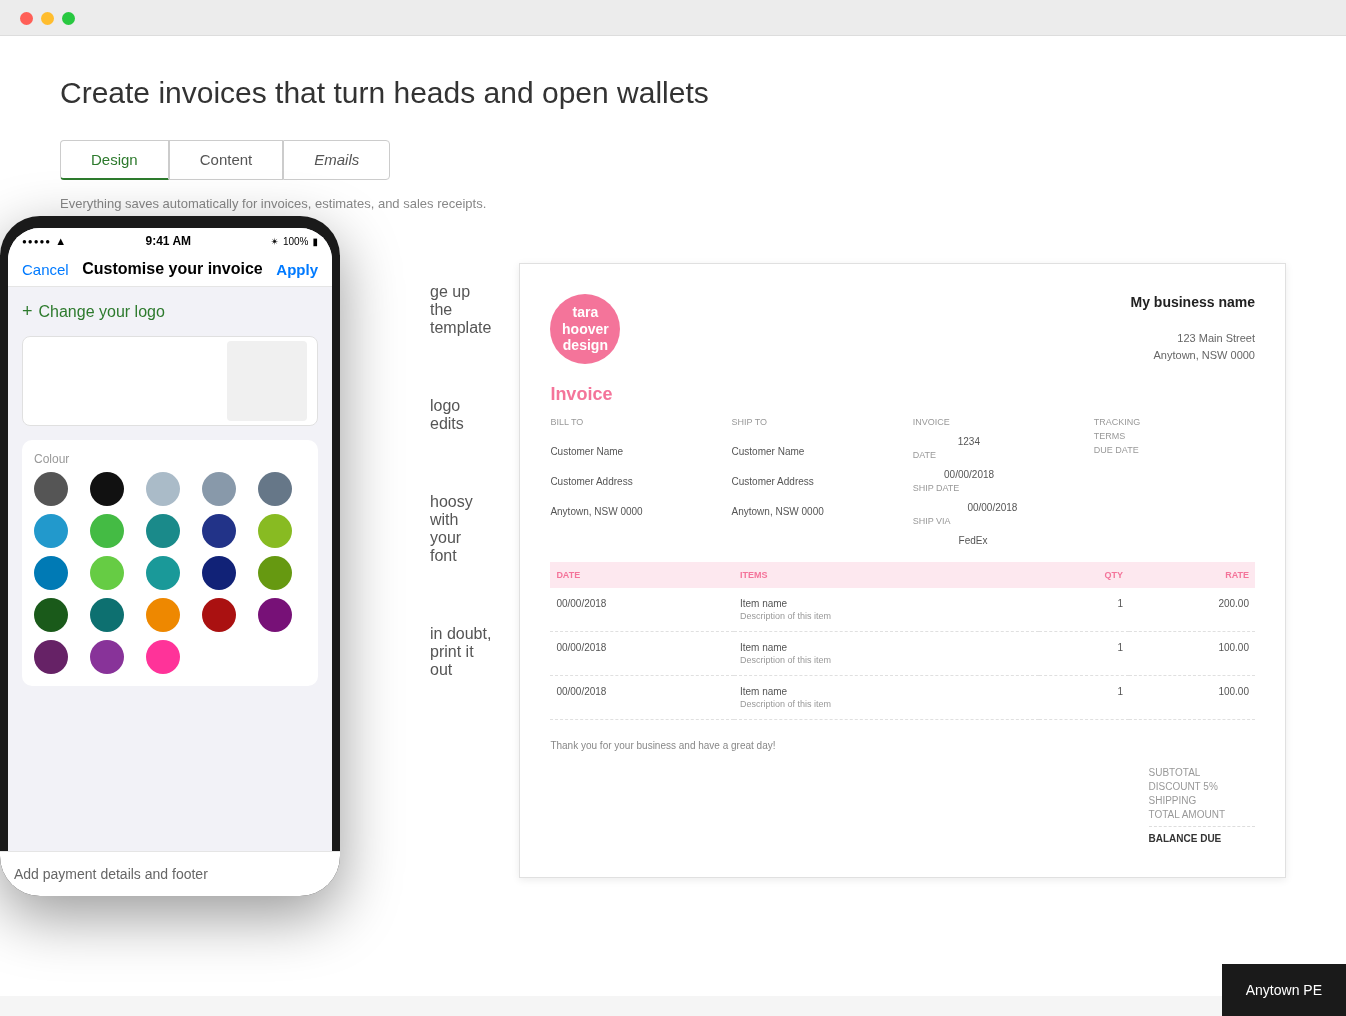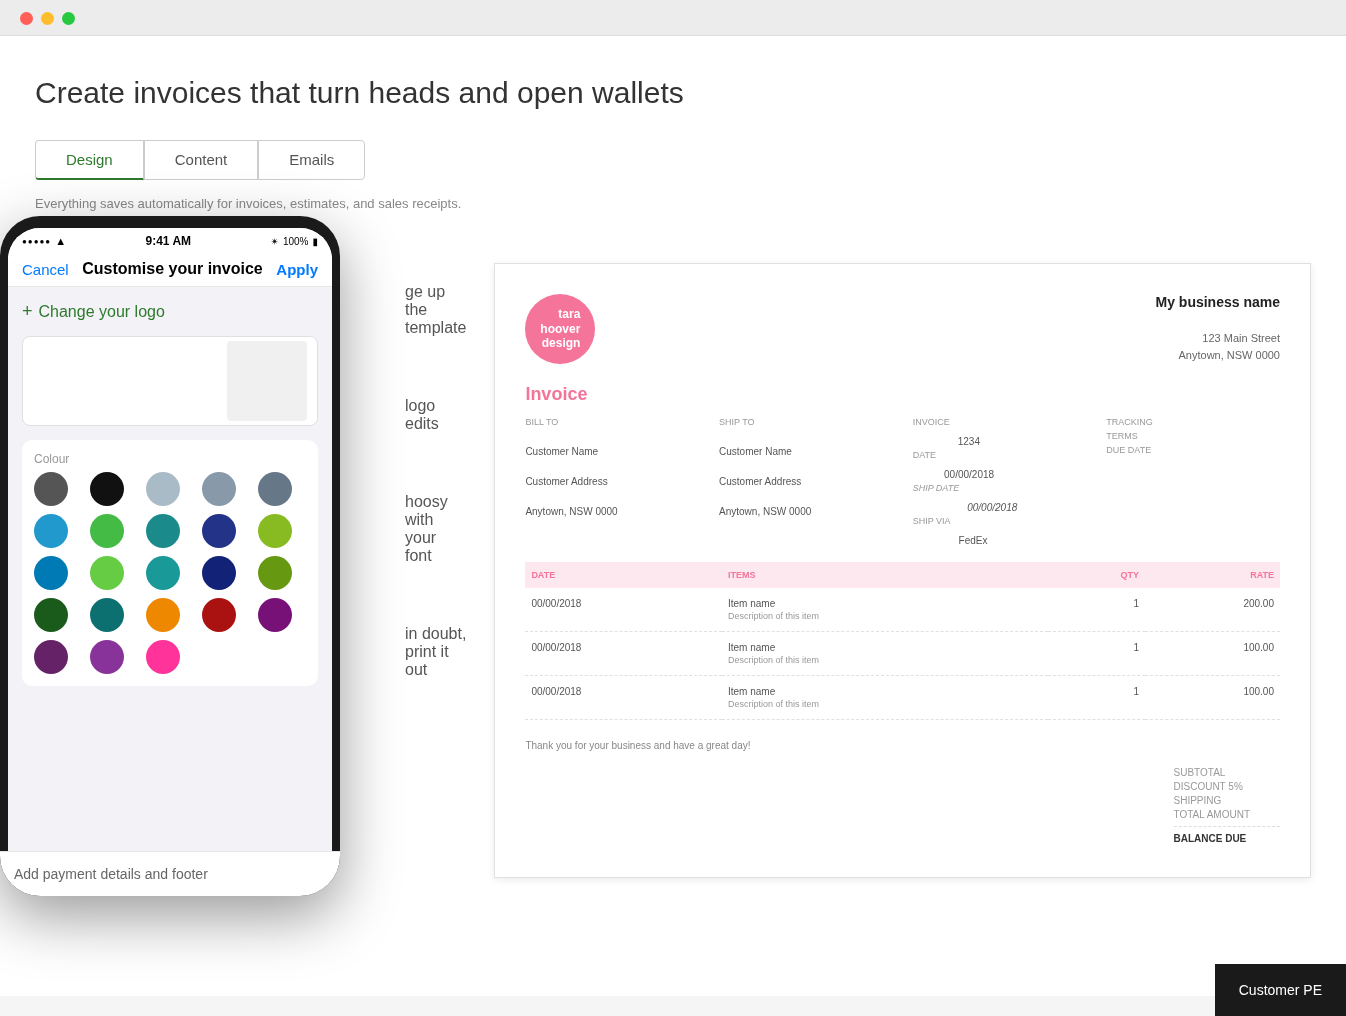--- a/index.html
+++ b/index.html
@@ -26,21 +26,21 @@
       width: 13px;
       height: 13px;
       border-radius: 50%;
       background: #ccc;
     }
 
     
     .main-content {
       background: #fff;
       min-height: 960px;
-      padding: 40px 35px;
+      padding: 40px 60px;
       position: relative;
     }
 
     .page-title {
       font-size: 30px;
       font-weight: 300;
       color: #333;
       margin-bottom: 30px;
     }
 
@@ -52,21 +52,21 @@
     }
     .tab {
       padding: 10px 30px;
       border: 1px solid #ccc;
       background: #fff;
       cursor: pointer;
       font-size: 15px;
       color: #555;
     }
     .tab:first-child { border-radius: 4px 0 0 4px; }
-    .tab:last-child { border-radius: 0 4px 4px 0; }
+    .tab:last-child { border-radius: 0 4px 4px 0; font-style: italic; }
     .tab.active {
       color: #2d7a2d;
       border-bottom: 2px solid #2d7a2d;
       font-weight: 500;
     }
     .tab-desc {
       font-size: 13px;
       color: #888;
       margin-bottom: 52px;
     }
@@ -111,23 +111,23 @@
       width: 70px;
       height: 70px;
       border-radius: 50%;
       background: #f4749a;
       display: flex;
       align-items: center;
       justify-content: center;
       overflow: hidden;
     }
     .logo-text {
-      font-size: 12px;
+      font-size: 14px;
       color: #fff;
-      text-align: right;
+      text-align: center;
       line-height: 1.2;
       font-weight: 600;
     }
     .business-info {
       text-align: right;
     }
     .business-name {
       font-size: 14px;
       font-weight: 600;
       color: #222;
@@ -409,21 +409,21 @@
         </div>
         <div class="meta-col">
           <div style="display:flex; gap:8px; margin-bottom:3px;">
             <span class="meta-label">INVOICE</span>
             <span class="meta-val">1234</span>
           </div>
           <div style="display:flex; gap:8px; margin-bottom:3px;">
             <span class="meta-label">DATE</span>
             <span class="meta-val">00/00/2018</span>
           </div>
-          <div style="display:flex; gap:8px; margin-bottom:3px;font-style:italic;">
+          <div style="display:flex; gap:8px; margin-bottom:3px;">
             <span class="meta-label">SHIP DATE</span>
             <span class="meta-val">00/00/2018</span>
           </div>
           <div style="display:flex; gap:8px;">
             <span class="meta-label">SHIP VIA</span>
             <span class="meta-val">FedEx</span>
           </div>
         </div>
         <div class="meta-col">
           <div class="meta-label">TRACKING</div>
@@ -566,13 +566,13 @@
         </div>
       </div>
 
       <div class="payment-footer">Add payment details and footer</div>
 
     </div>
   </div>
 
 </div>
 
-<div class="preview-btn">Customer PE</div>
+<div class="preview-btn">Anytown PE</div>
 
 </body></html>

